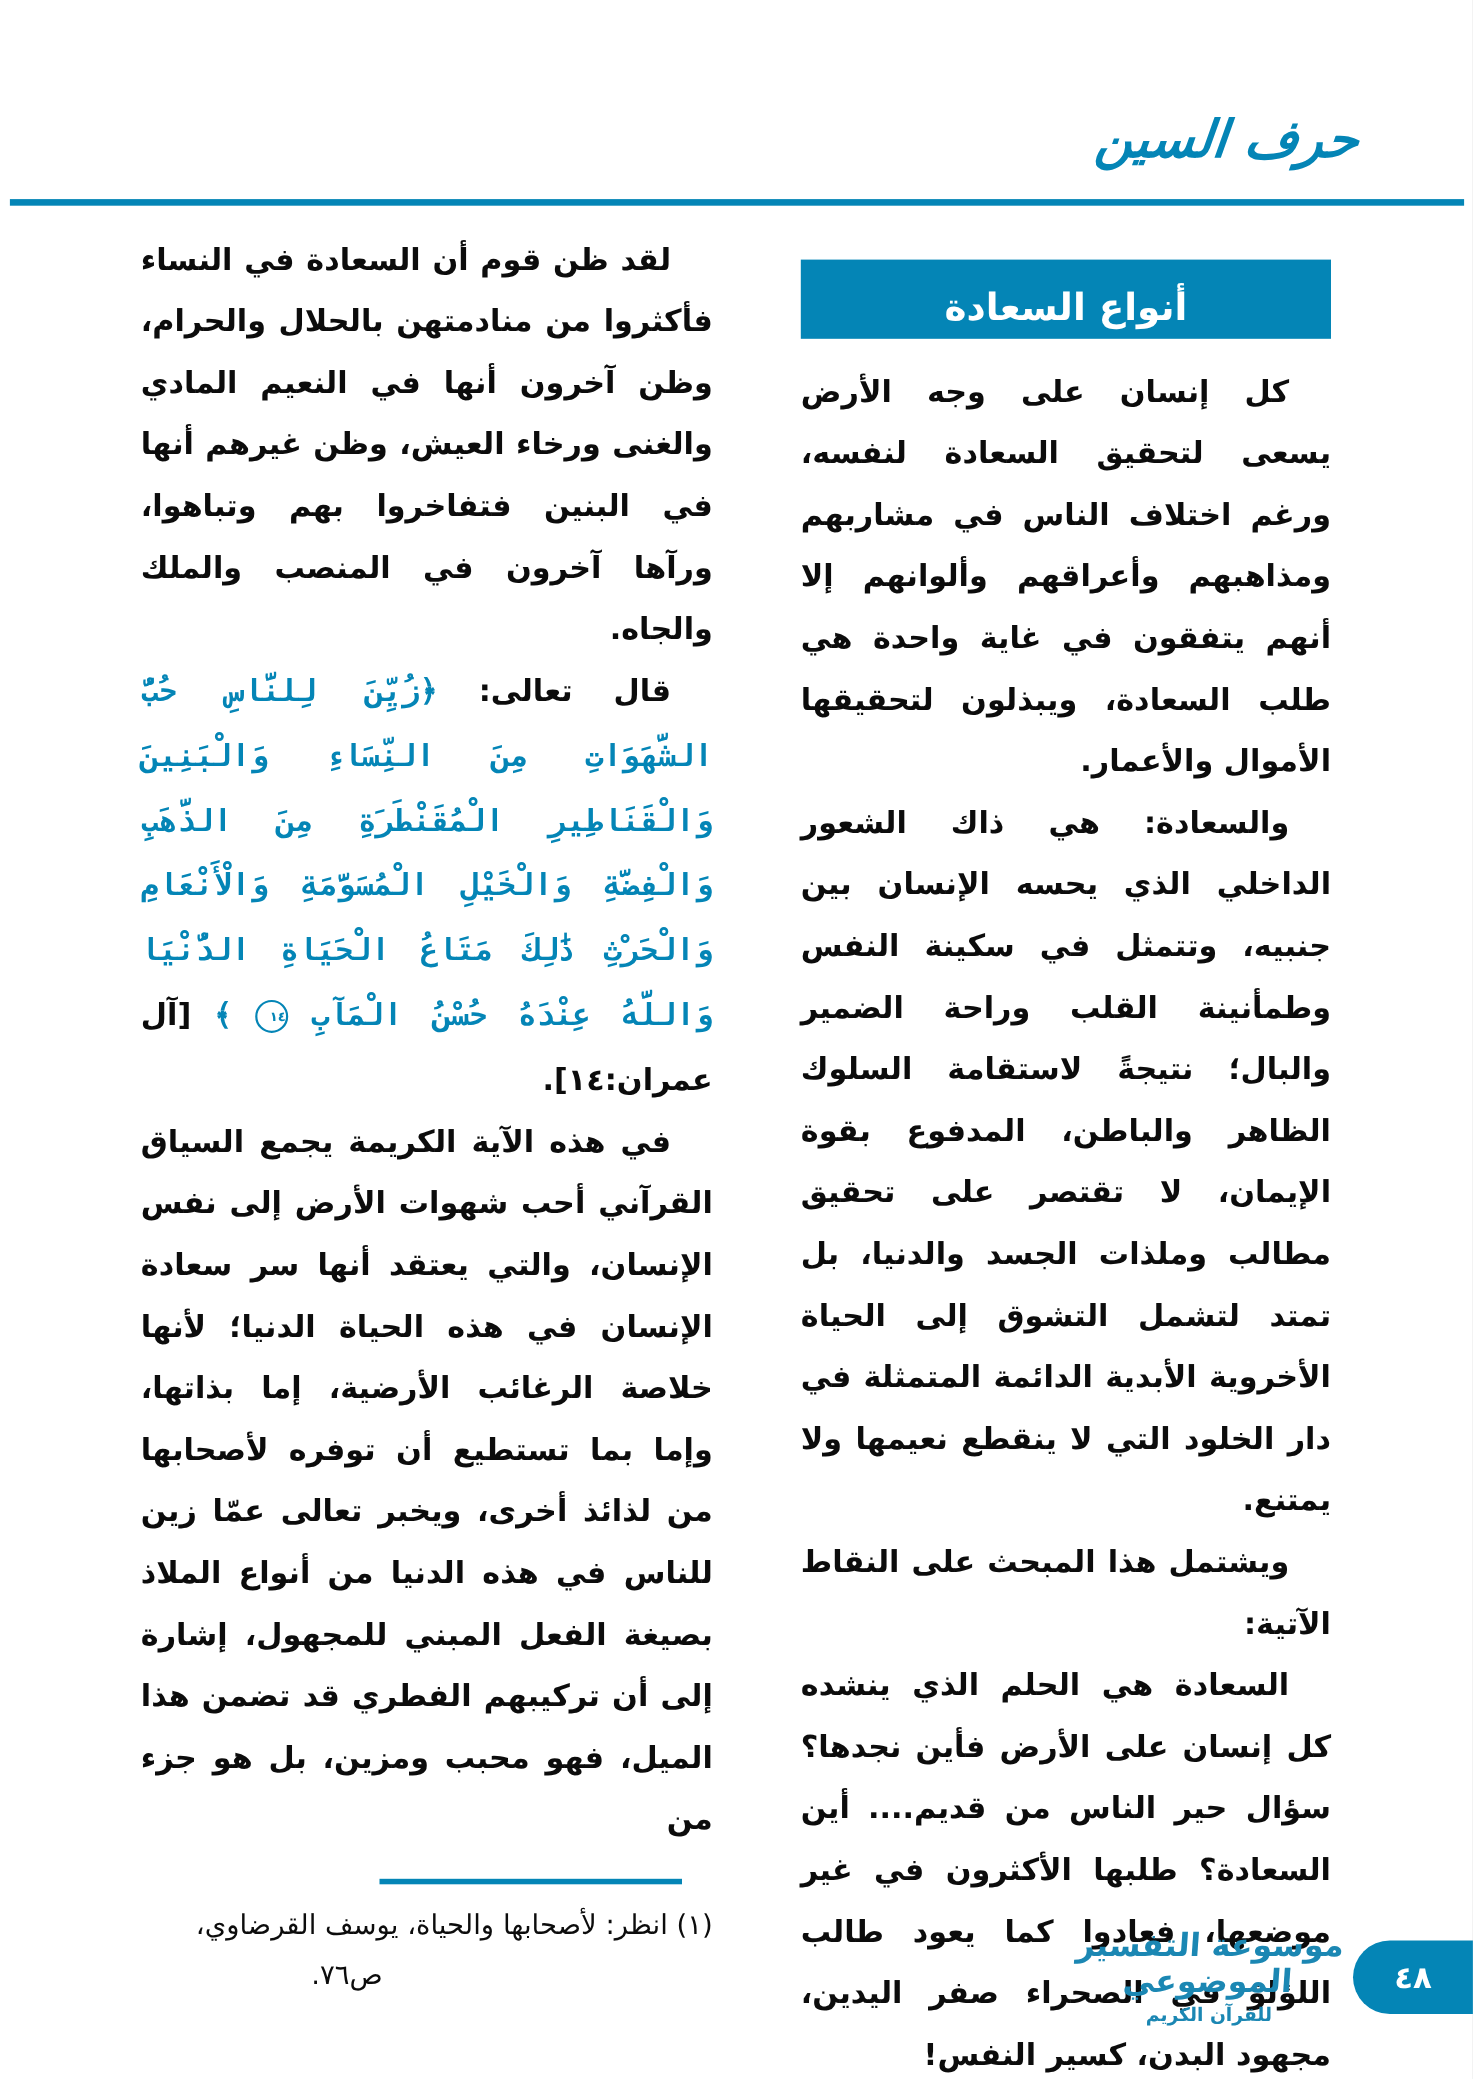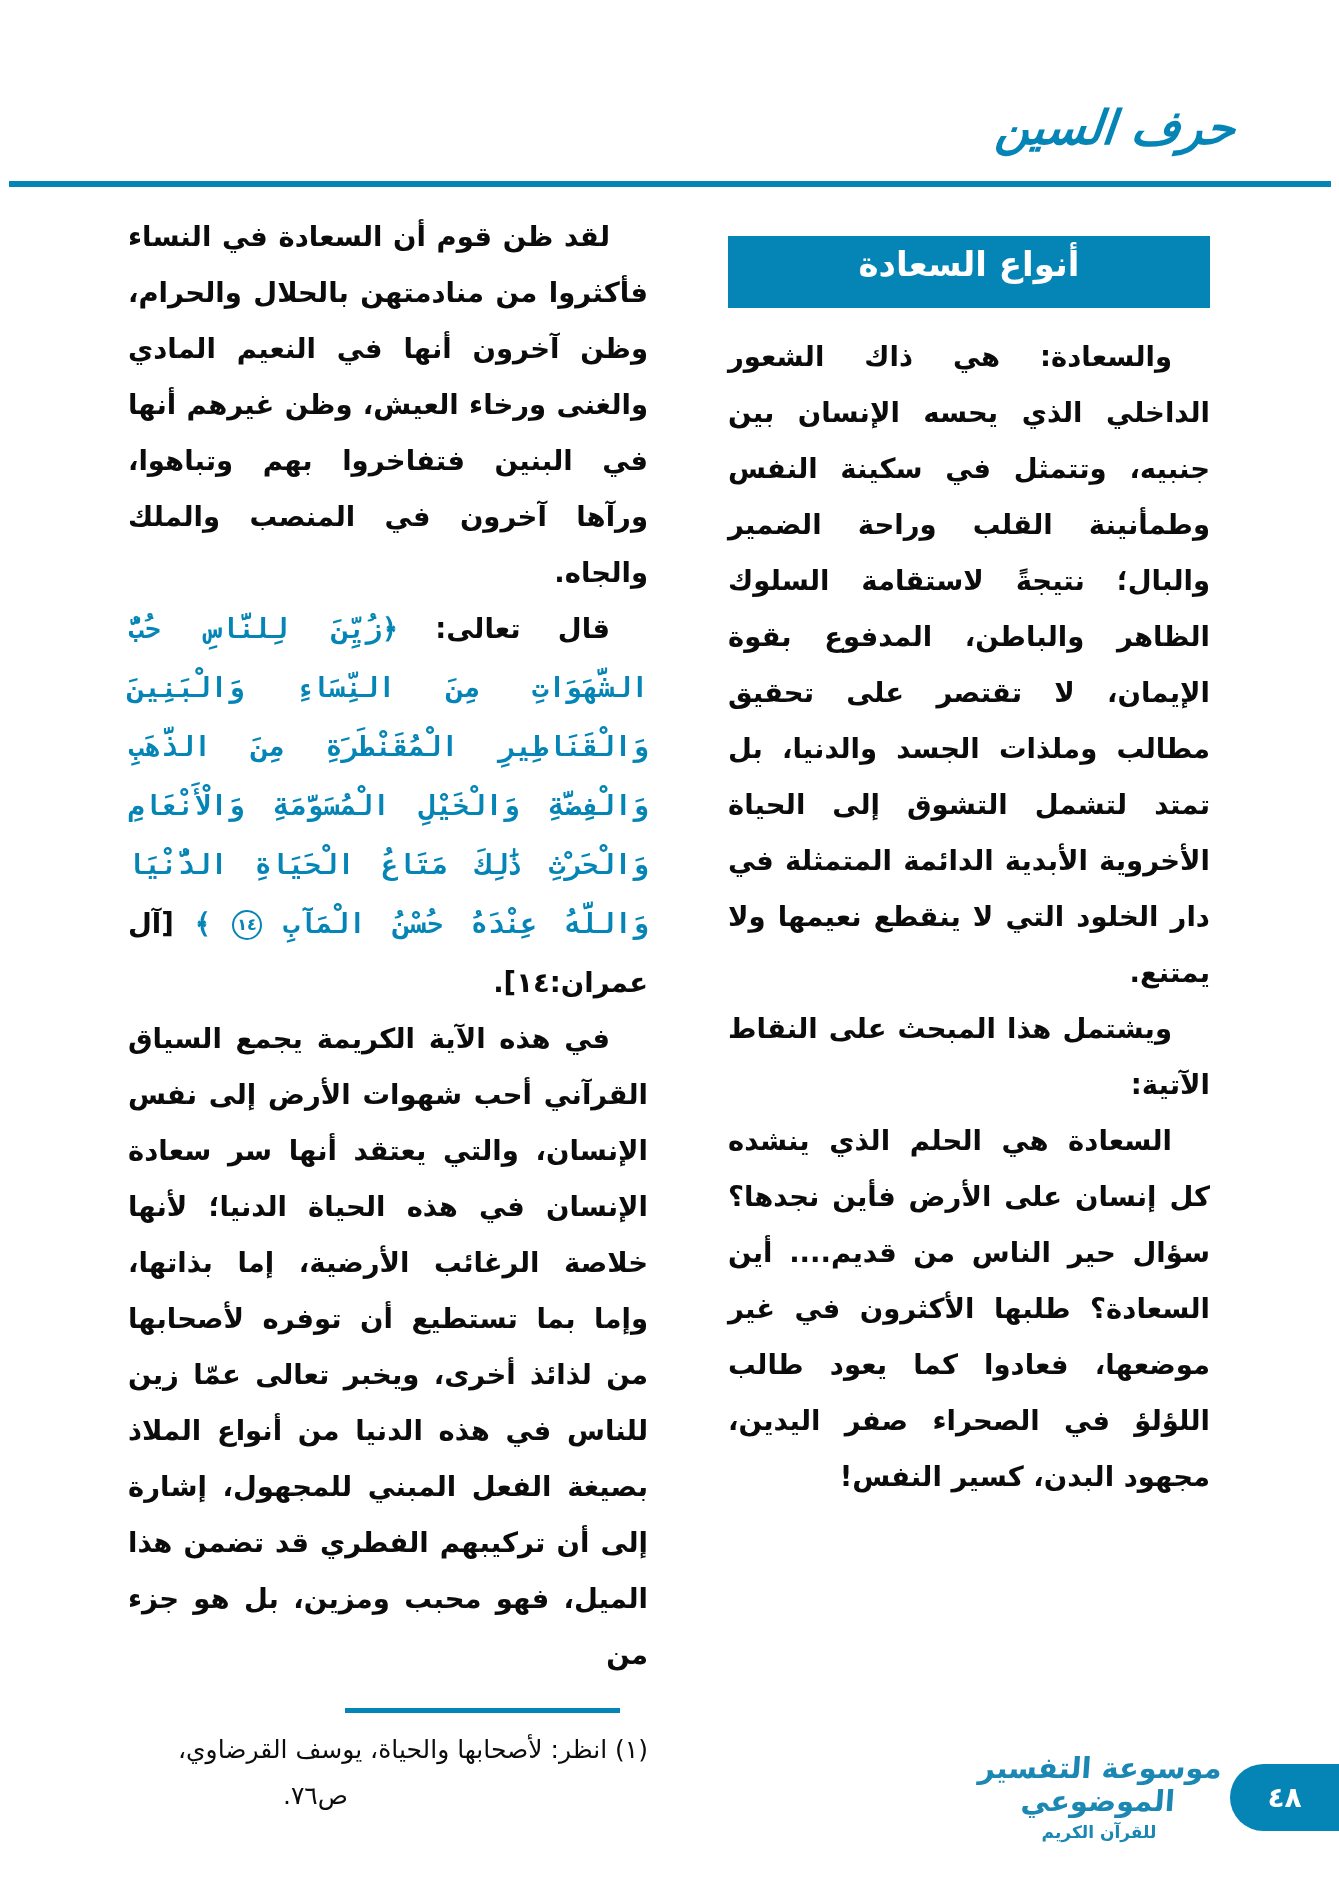--- a/index.html
+++ b/index.html
@@ -36,21 +36,21 @@
   .col { font-size:27.5px; line-height:56px; text-align:justify; font-weight:bold; }
   .col-right { width:482px; }
   .col-left  { width:520px; }
   .para { margin:0; }
   .indent { text-indent:38px; }
   .section-box {
     margin-top:28px; margin-bottom:20px;
     height:72px;
     background:var(--accent);
     color:#ffffff;
-    display:flex; align-items:flex-start; justify-content:center;
+    display:flex; align-items:flex-end; justify-content:center;
     font-size:34px; font-weight:bold;
     text-indent:0;
   }
   .subheading {
     margin-top:18px; margin-bottom:14px;
     color:var(--accent);
     font-size:30px; font-weight:bold;
     text-indent:38px;
   }
   .fn-sup {
@@ -59,23 +59,23 @@
     vertical-align:super;
     font-weight:bold;
   }
   
   .verse-text, .verse-bracket { color:var(--accent);font-family:Liberation Mono, monospace; }
   .verse-num {
     display:inline-block;
     color:var(--accent);
     border:2px solid var(--accent);
     border-radius:50%;
-    font-size:16px; line-height:26px;
+    font-size:12px; line-height:26px;
     width:30px; height:30px;
-    text-align:center; text-indent:0;
+    text-align:right; text-indent:0;
     vertical-align:middle;
   }
   
   .footnote-block { margin-top:26px; font-weight:normal; }
   .footnote-rule {
     width:275px; height:5px;
     background:var(--accent);
     margin-right:28px; margin-bottom:14px;
   }
   .footnote-text { font-size:25px; line-height:46px; text-align:right; }
@@ -106,20 +106,21 @@
 
   <div class="chapter-title">حرف السين</div>
   <div class="header-rule"></div>
 
   <div class="content">
 
     <div class="col col-right">
       <div class="section-box">
         <span>أنواع السعادة</span>
       </div>
+      <p class="para indent">كل إنسان على وجه الأرض يسعى لتحقيق السعادة لنفسه، ورغم اختلاف الناس في مشاربهم ومذاهبهم وأعراقهم وألوانهم إلا أنهم يتفقون في غاية واحدة هي طلب السعادة، ويبذلون لتحقيقها الأموال والأعمار.</p>
       <p class="para indent">والسعادة: هي ذاك الشعور الداخلي الذي يحسه الإنسان بين جنبيه، وتتمثل في سكينة النفس وطمأنينة القلب وراحة الضمير والبال؛ نتيجةً لاستقامة السلوك الظاهر والباطن، المدفوع بقوة الإيمان، لا تقتصر على تحقيق مطالب وملذات الجسد والدنيا، بل تمتد لتشمل التشوق إلى الحياة الأخروية الأبدية الدائمة المتمثلة في دار الخلود التي لا ينقطع نعيمها ولا يمتنع.</p>
       <p class="para indent">ويشتمل هذا المبحث على النقاط الآتية:</p>
       <p class="para indent">السعادة هي الحلم الذي ينشده كل إنسان على الأرض فأين نجدها؟ سؤال حير الناس من قديم.... أين السعادة؟ طلبها الأكثرون في غير موضعها، فعادوا كما يعود طالب اللؤلؤ في الصحراء صفر اليدين، مجهود البدن، كسير النفس!</p>
 
     </div>
 
     <div class="col col-left">
       <p class="para indent">لقد ظن قوم أن السعادة في النساء فأكثروا من منادمتهن بالحلال والحرام، وظن آخرون أنها في النعيم المادي والغنى ورخاء العيش، وظن غيرهم أنها في البنين فتفاخروا بهم وتباهوا، ورآها آخرون في المنصب والملك والجاه.</p>
       <p class="para indent"><span>قال تعالى: </span><span class="verse-bracket">﴿</span><span class="verse-text">زُيِّنَ لِلنَّاسِ حُبُّ الشَّهَوَاتِ مِنَ النِّسَاءِ وَالْبَنِينَ وَالْقَنَاطِيرِ الْمُقَنْطَرَةِ مِنَ الذَّهَبِ وَالْفِضَّةِ وَالْخَيْلِ الْمُسَوَّمَةِ وَالْأَنْعَامِ وَالْحَرْثِ ذَٰلِكَ مَتَاعُ الْحَيَاةِ الدُّنْيَا وَاللَّهُ عِنْدَهُ حُسْنُ الْمَآبِ</span> <span class="verse-num">١٤</span> <span class="verse-bracket">﴾</span><span> [آل عمران:١٤].</span></p>
       <p class="para indent">في هذه الآية الكريمة يجمع السياق القرآني أحب شهوات الأرض إلى نفس الإنسان، والتي يعتقد أنها سر سعادة الإنسان في هذه الحياة الدنيا؛ لأنها خلاصة الرغائب الأرضية، إما بذاتها، وإما بما تستطيع أن توفره لأصحابها من لذائذ أخرى، ويخبر تعالى عمّا زين للناس في هذه الدنيا من أنواع الملاذ بصيغة الفعل المبني للمجهول، إشارة إلى أن تركيبهم الفطري قد تضمن هذا الميل، فهو محبب ومزين، بل هو جزء من</p>

